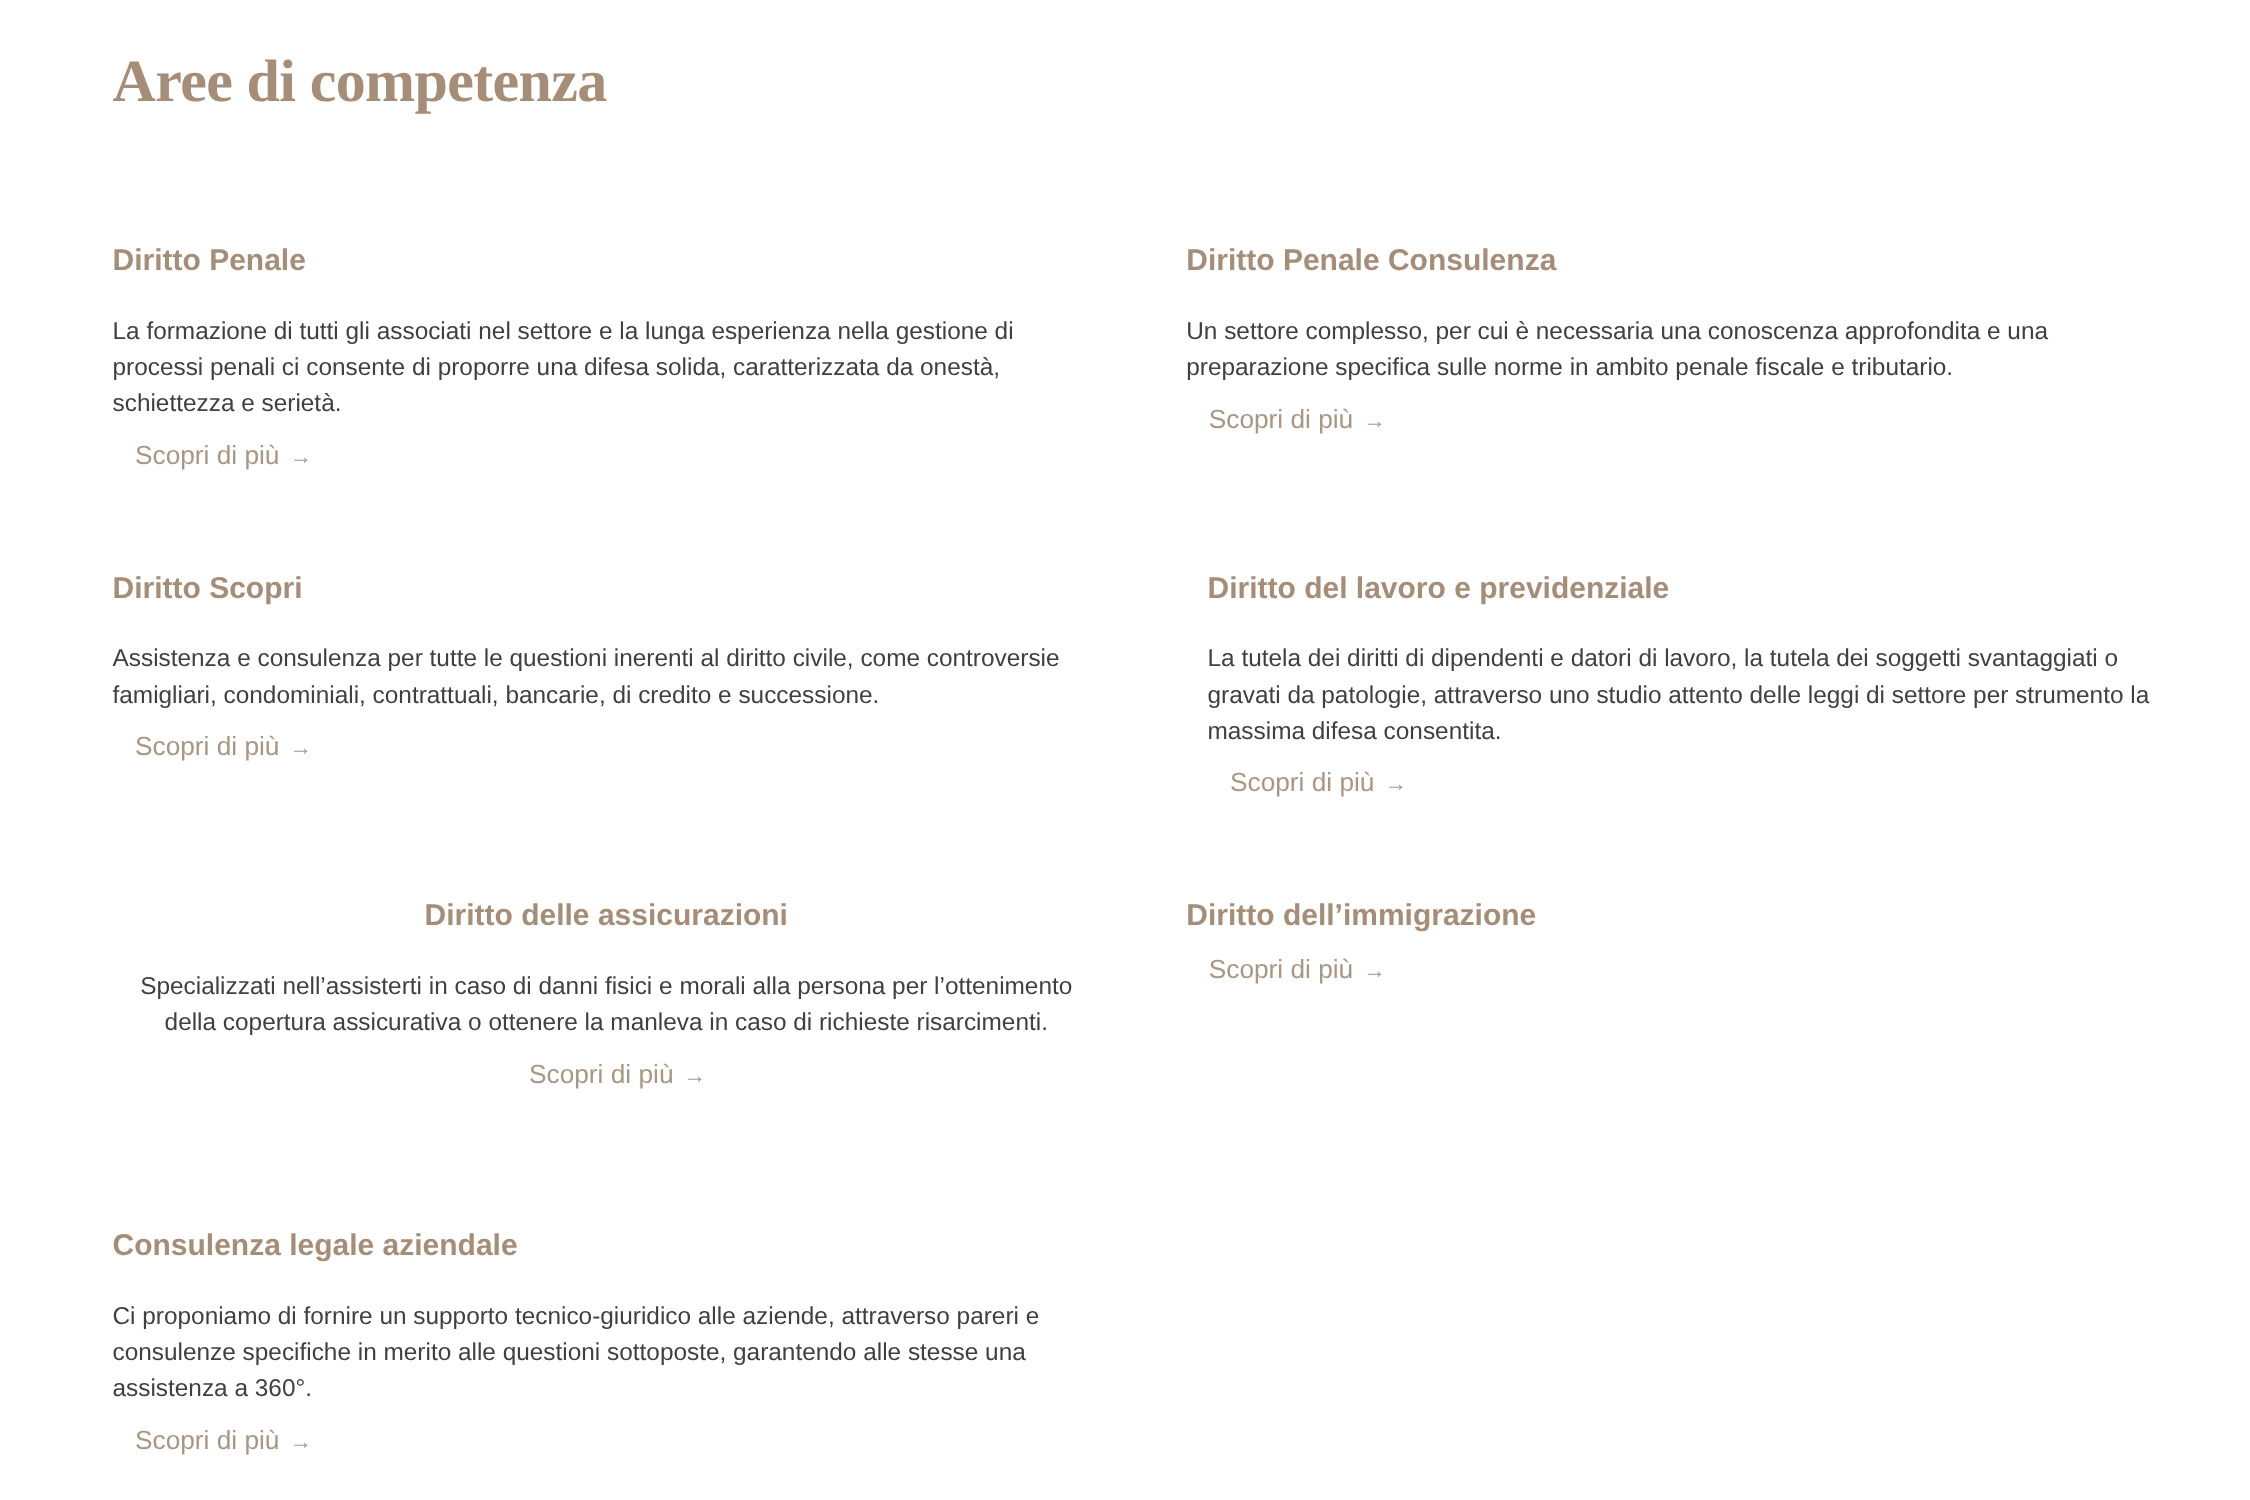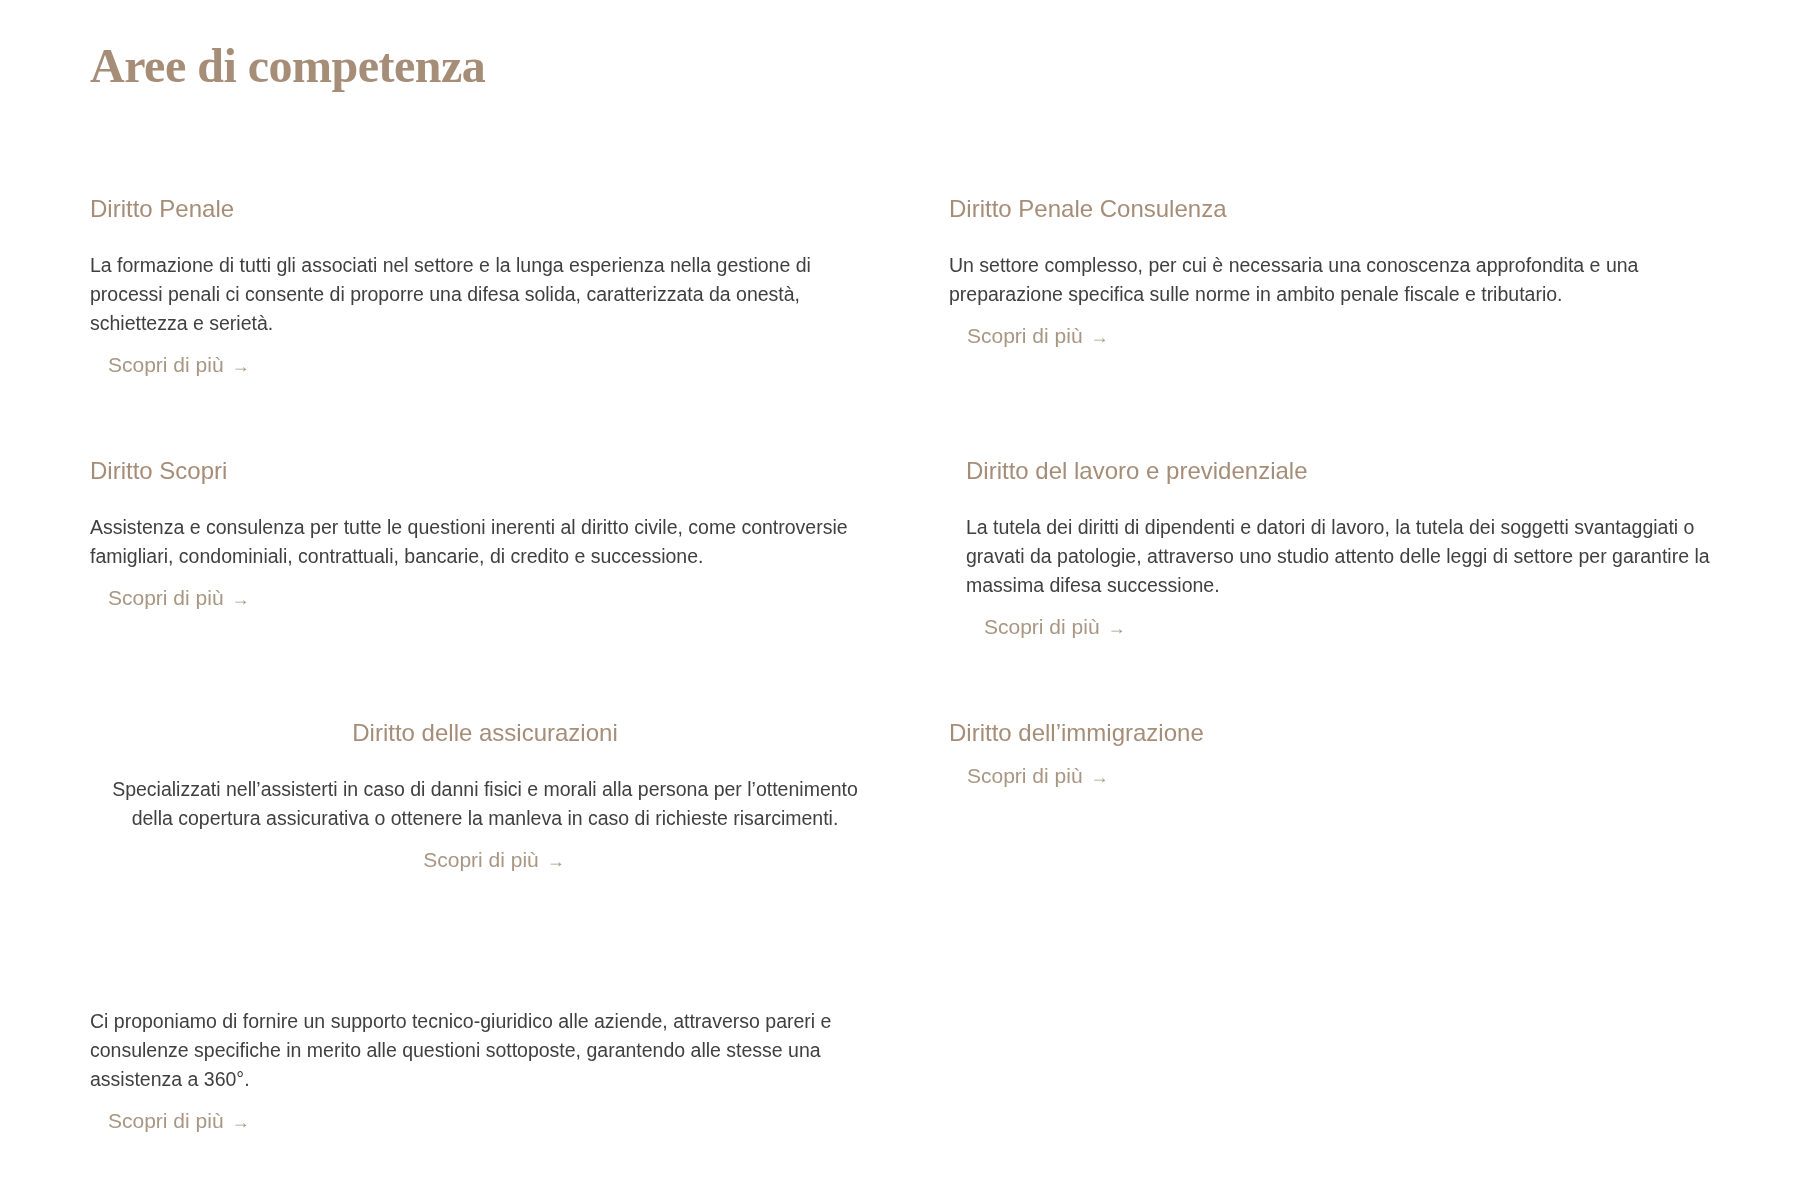--- a/index.html
+++ b/index.html
@@ -8,21 +8,21 @@
     position: absolute; left: 90px; top: 38px; margin: 0;
     font-family: Liberation Serif, serif;
     font-weight: bold; font-size: 48px; letter-spacing: -0.5px;
     color: #a68d78;
   }
   .area {
     position: absolute; width: 790px;
   }
   .area h3 {
     margin: 0; font-family: "Liberation Sans", "DejaVu Sans", sans-serif;
-    font-weight: normal; font-size: 24px; color: #a68d78; line-height: 32px;
+    font-weight: bold; font-size: 24px; color: #a68d78; line-height: 32px;
   }
   .area p {
     margin: 26px 0 0 0; font-family: Liberation Sans, sans-serif;
     font-size: 19.5px; line-height: 29px; color: #404040;
   }
   .area a {
     display: inline-block; margin: 12px 0 0 18px;
     font-family: "Liberation Sans", "DejaVu Sans", sans-serif;
     font-size: 21px; line-height: 30px; color: #a99683; text-decoration: none;
   }
@@ -46,31 +46,32 @@
 </section>
 
 <section class="area" style="left:90px; top:455px;">
   <h3>Diritto Scopri</h3>
   <p>Assistenza e consulenza per tutte le questioni inerenti al diritto civile, come controversie famigliari, condominiali, contrattuali, bancarie, di credito e successione.</p>
   <a href="#"><span>Scopri di più</span><span class="arrow">→</span></a>
 </section>
 
 <section class="area" style="left:949px; top:455px;margin-left:17px;">
   <h3>Diritto del lavoro e previdenziale</h3>
-  <p>La tutela dei diritti di dipendenti e datori di lavoro, la tutela dei soggetti svantaggiati o gravati da patologie, attraverso uno studio attento delle leggi di settore per garantire la massima difesa successione.</p>
+  <p>La tutela dei diritti di dipendenti e datori di lavoro, la tutela dei soggetti svantaggiati o gravati da patologie, attraverso uno studio attento delle leggi di settore per strumento la massima difesa consentita.</p>
   <a href="#"><span>Scopri di più</span><span class="arrow">→</span></a>
 </section>
 
 <section class="area" style="left:90px; top:717px;text-align:center;">
   <h3>Diritto delle assicurazioni</h3>
   <p>Specializzati nell’assisterti in caso di danni fisici e morali alla persona per l’ottenimento della copertura assicurativa o ottenere la manleva in caso di richieste risarcimenti.</p>
   <a href="#"><span>Scopri di più</span><span class="arrow">→</span></a>
 </section>
 
 <section class="area" style="left:949px; top:717px;">
   <h3>Diritto dell’immigrazione</h3>
   <a href="#"><span>Scopri di più</span><span class="arrow">→</span></a>
 </section>
 
 <section class="area" style="left:90px; top:981px;">
+  <h3>Consulenza legale aziendale</h3>
   <p>Ci proponiamo di fornire un supporto tecnico-giuridico alle aziende, attraverso pareri e consulenze specifiche in merito alle questioni sottoposte, garantendo alle stesse una assistenza a 360°.</p>
   <a href="#"><span>Scopri di più</span><span class="arrow">→</span></a>
 </section>
 
 </body></html>

